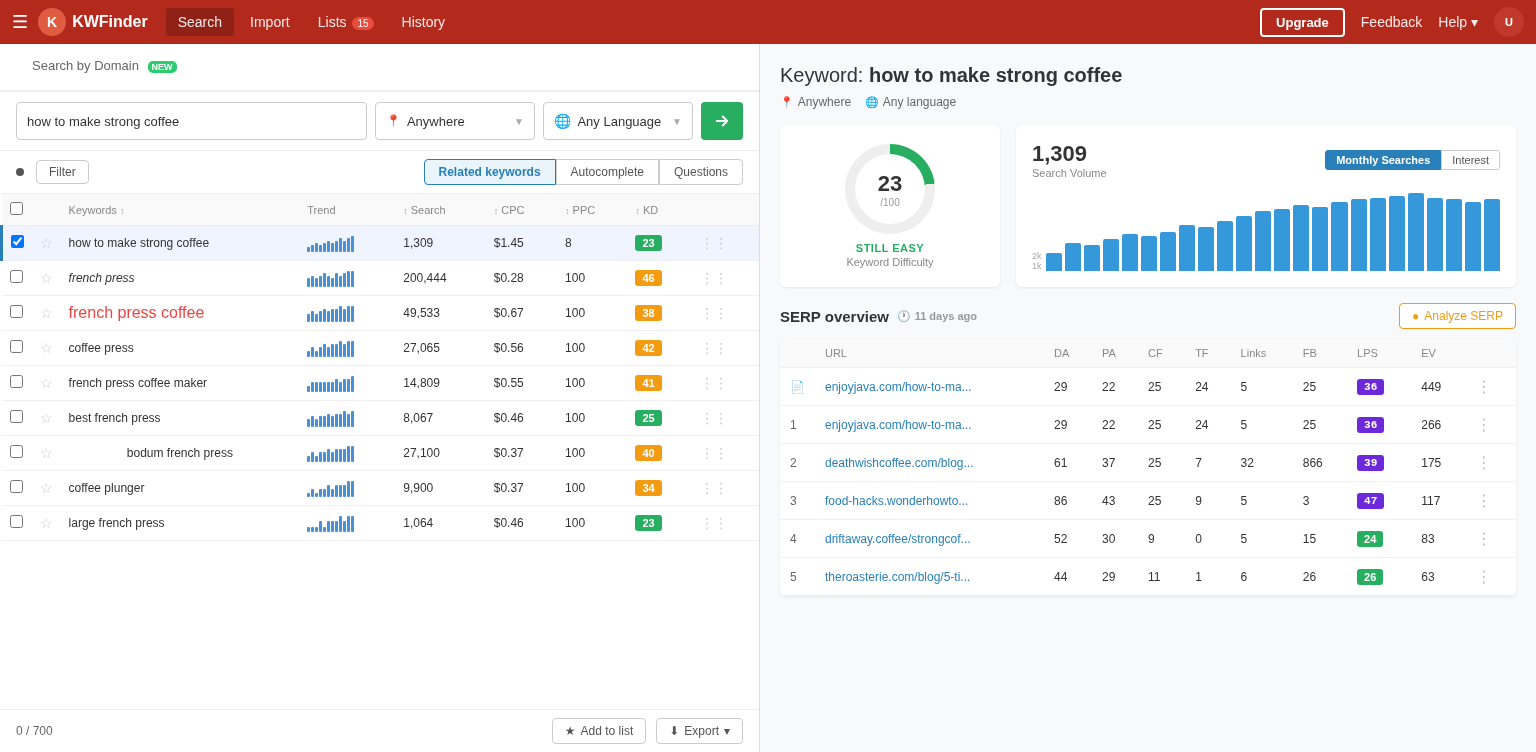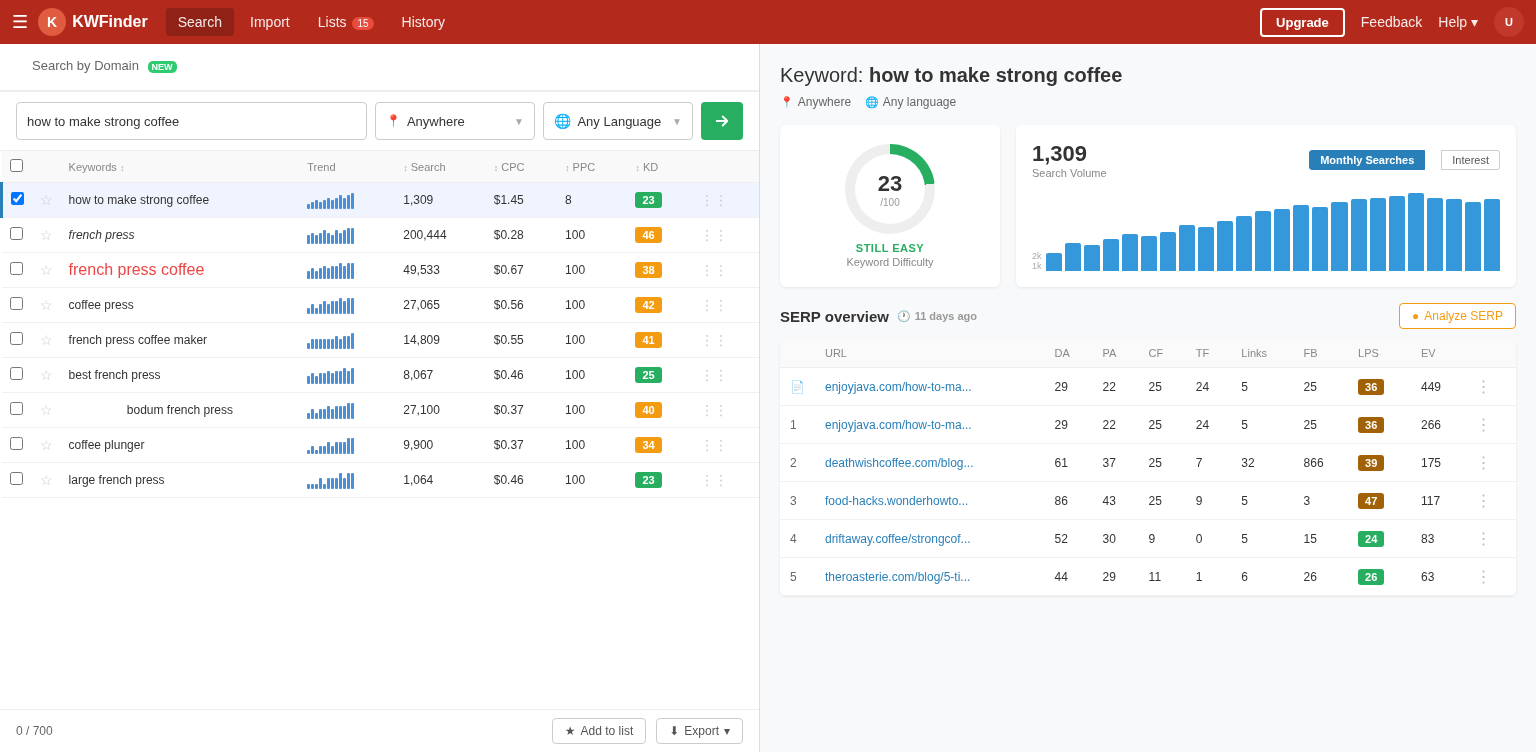--- a/index.html
+++ b/index.html
@@ -203,21 +203,21 @@
     }
     .kd-score { font-size: 22px; font-weight: 700; color: #333; }
     .kd-denom { font-size: 10px; color: #999; }
     .kd-label { font-size: 11px; font-weight: 700; color: #27ae60; letter-spacing: 0.5px; }
     .kd-title { font-size: 11px; color: #888; margin-top: 2px; }
 
     
     .chart-header { display: flex; align-items: center; justify-content: space-between; margin-bottom: 8px; }
     .chart-vol { font-size: 22px; font-weight: 700; color: #333; }
     .chart-label { font-size: 11px; color: #888; margin-top: 0; }
-    .chart-tabs { display: flex; gap: 16px; margin-left: 20px; }
+    .chart-tabs { display: flex; gap: 0; margin-left: 20px; }
     .chart-tab {
       padding: 3px 10px; font-size: 11px; cursor: pointer;
       border: 1px solid #ccc; background: white; color: #555;
     }
     .chart-tab:first-child { border-radius: 3px 0 0 3px; }
     .chart-tab:last-child { border-radius: 0 3px 3px 0; }
     .chart-tab.active { background: #2980b9; color: white; border-color: #2980b9; font-weight: 600; }
     .bar-chart { display: flex; align-items: flex-end; gap: 3px; height: 80px; margin-top: 4px; }
     .bar-chart-bar { flex: 1; background: #3498db; border-radius: 2px 2px 0 0; min-height: 4px; }
     .chart-yaxis { display: flex; flex-direction: column; justify-content: flex-end; margin-right: 4px; height: 80px; font-size: 9px; color: #aaa; }
@@ -242,21 +242,21 @@
       background: #fafafa; padding: 8px 10px; font-size: 11px; color: #888;
       font-weight: 500; border-bottom: 1px solid #eee; text-align: left;
     }
     .serp-table td { padding: 9px 10px; font-size: 12px; border-bottom: 1px solid #f0f0f0; vertical-align: middle; }
     .serp-table tr:last-child td { border-bottom: none; }
     .serp-url { color: #2980b9; text-decoration: none; font-size: 12px; }
     .serp-lv-badge {
       color: white; border-radius: 3px; padding: 2px 7px;
       font-size: 11px; font-weight: bold; display: inline-block;
     }
-    .serp-yellow { background: #a16207; }
+    .serp-yellow { background: #6d28d9; font-family: Liberation Mono, monospace; }
     .serp-green { background: #27ae60; }
     .serp-num { color: #666; font-size: 11px; }
     .serp-dots { color: #bbb; cursor: pointer; font-size: 16px; letter-spacing: 1px; }
   </style>
 </head>
 <body>
 
 <nav class="topnav">
   <span class="topnav-hamburger">☰</span>
   <div class="topnav-logo">
@@ -306,20 +306,35 @@
         <span>Any Language</span>
         <span style="margin-left:auto; color:#aaa; font-size:10px;">▼</span>
       </div>
       <button class="search-btn">
         <svg width="18" height="18" viewBox="0 0 24 24">
             <path d="M5 12h14M13 6l6 6-6 6" stroke="white" stroke-width="2.5" fill="none" stroke-linecap="round" stroke-linejoin="round"></path>
           </svg>
       </button>
     </div>
 
+    <div class="filter-bar">
+      <span class="filter-dot" style="width:8px;height:8px;background:#555;border-radius:50%;display:inline-block;"></span>
+      <button class="filter-btn">Filter</button>
+      <div class="keyword-tabs">
+        <div class="kw-tab active">
+          <span>Related keywords</span>
+        </div>
+        <div class="kw-tab">
+          <span>Autocomplete</span>
+        </div>
+        <div class="kw-tab">
+          <span>Questions</span>
+        </div>
+      </div>
+    </div>
 
     <div class="kw-table">
       <table>
         <thead>
           <tr>
             <th class="td-check"><input type="checkbox" style=""></th>
             <th class="td-star"></th>
             <th class="sortable">Keywords <span class="th-arrow">↕</span></th>
             <th>Trend</th>
             <th class="sortable"><span class="th-arrow">↕</span> Search</th>

